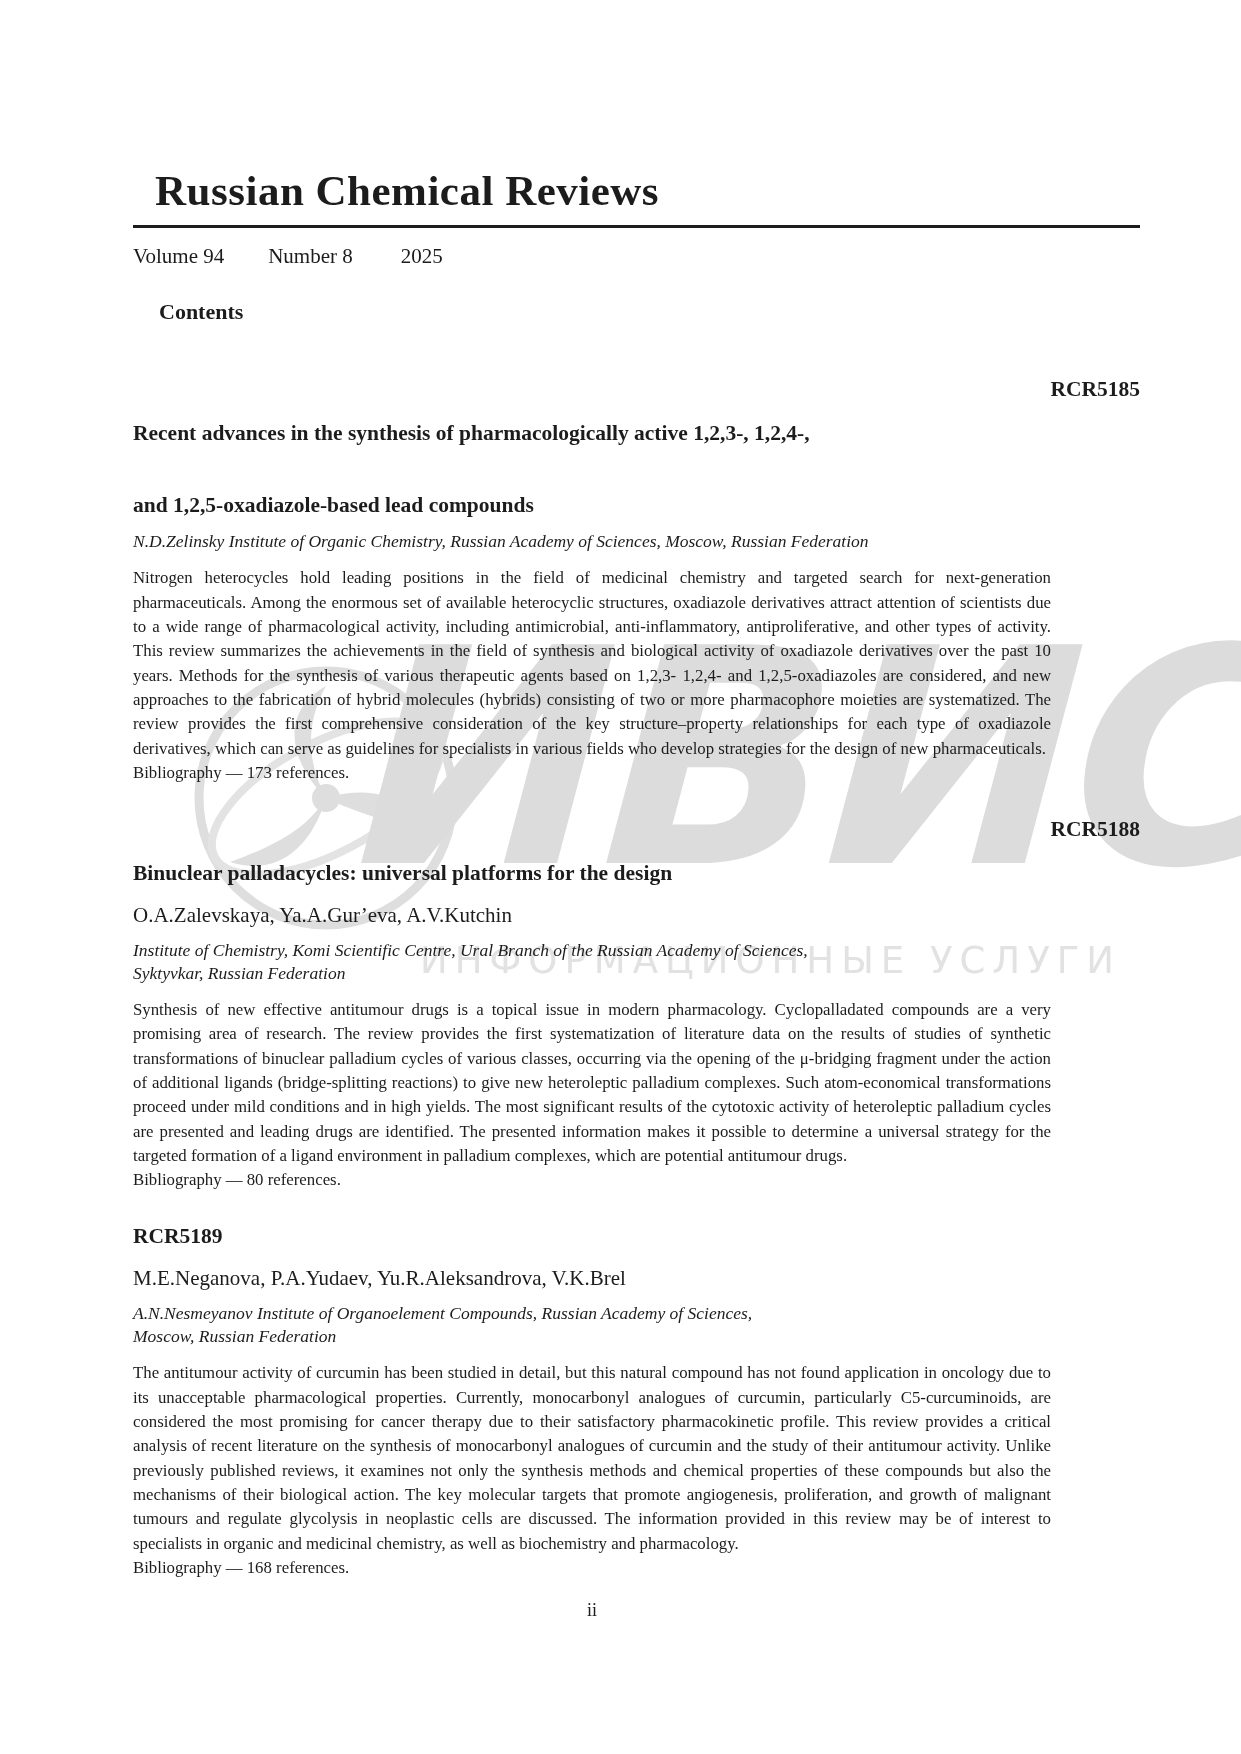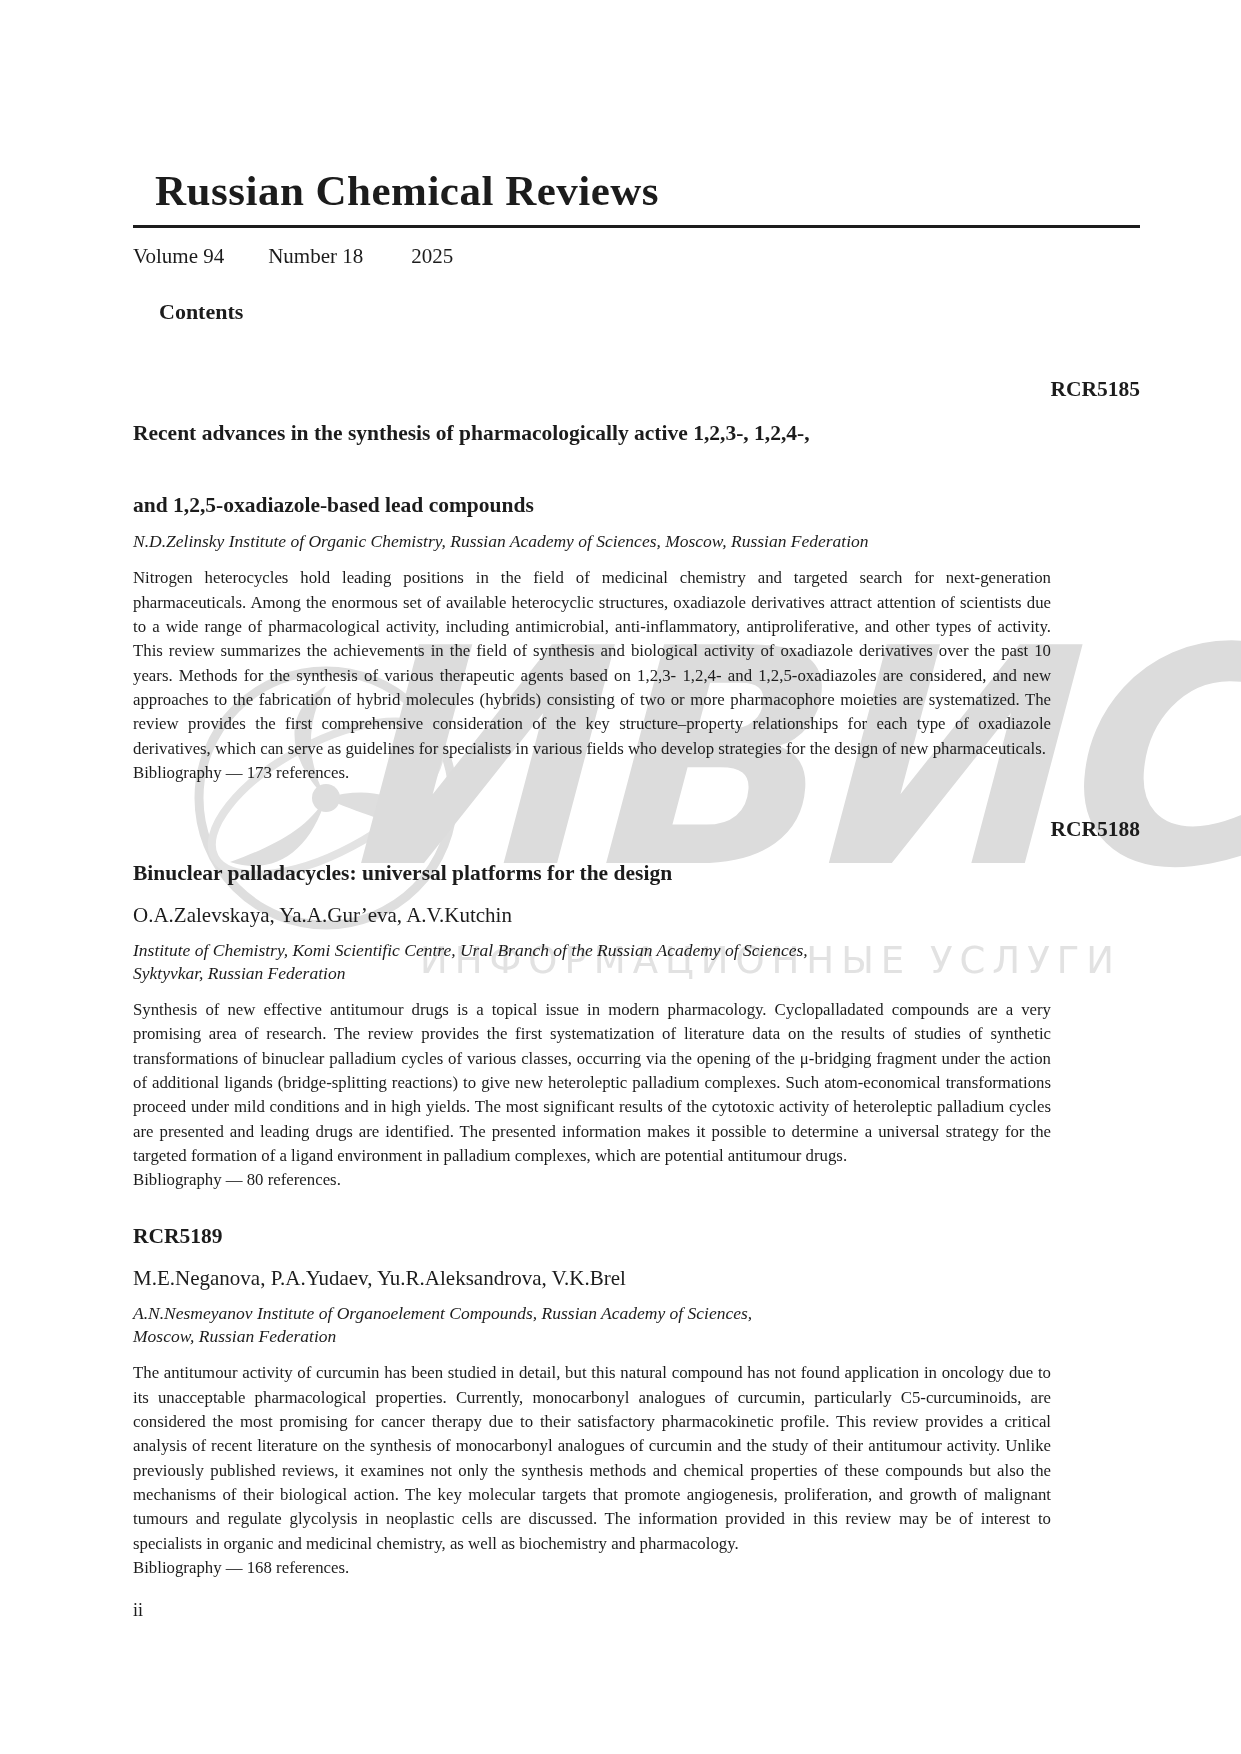--- a/index.html
+++ b/index.html
@@ -55,21 +55,21 @@
   .affil-line{display:block;}
   .affil-line:empty{display:none;}
   .article-abstract{
     margin-top:13px;width:918px;
     font-size:16.8px;line-height:24.3px;
     text-align:justify;
   }
   .article-biblio{width:918px;font-size:16.8px;line-height:24.3px;}
   .page-number{
     position:absolute;left:133px;top:1600px;width:918px;
-    text-align:left;font-size:18px;z-index:1;
+    text-align:center;font-size:18px;z-index:1;
   }
 </style>
 </head>
 <body>
 
 <div class="page">
 
   <div class="watermark">
     <svg class="wm-logo" viewBox="0 0 272 272">
       <circle cx="136" cy="136" r="127" fill="none" stroke="#dedede" stroke-width="9"></circle>
@@ -84,21 +84,21 @@
     <div class="wm-main">ИВИС</div>
     <div class="wm-sub">ИНФОРМАЦИОННЫЕ УСЛУГИ</div>
   </div>
 
   <div class="content">
 
     <h1 class="journal-title">Russian Chemical Reviews</h1>
     <hr class="rule">
 
     <div class="vol-row">
-      <span>Volume 94</span><span class="sep1"></span><span>Number 18</span><span class="sep2"></span><span>2025</span>
+      <span>Volume 94</span><span class="sep1"></span><span>Number 8</span><span class="sep2"></span><span>2025</span>
     </div>
 
     <div class="contents-heading">Contents</div>
 
     <div class="article">
       <div class="article-head">
         <div class="article-title">
           <span>Recent advances in the synthesis of pharmacologically active 1,2,3-, 1,2,4-,</span>
           <span>and 1,2,5-oxadiazole-based lead compounds</span>
         </div>

